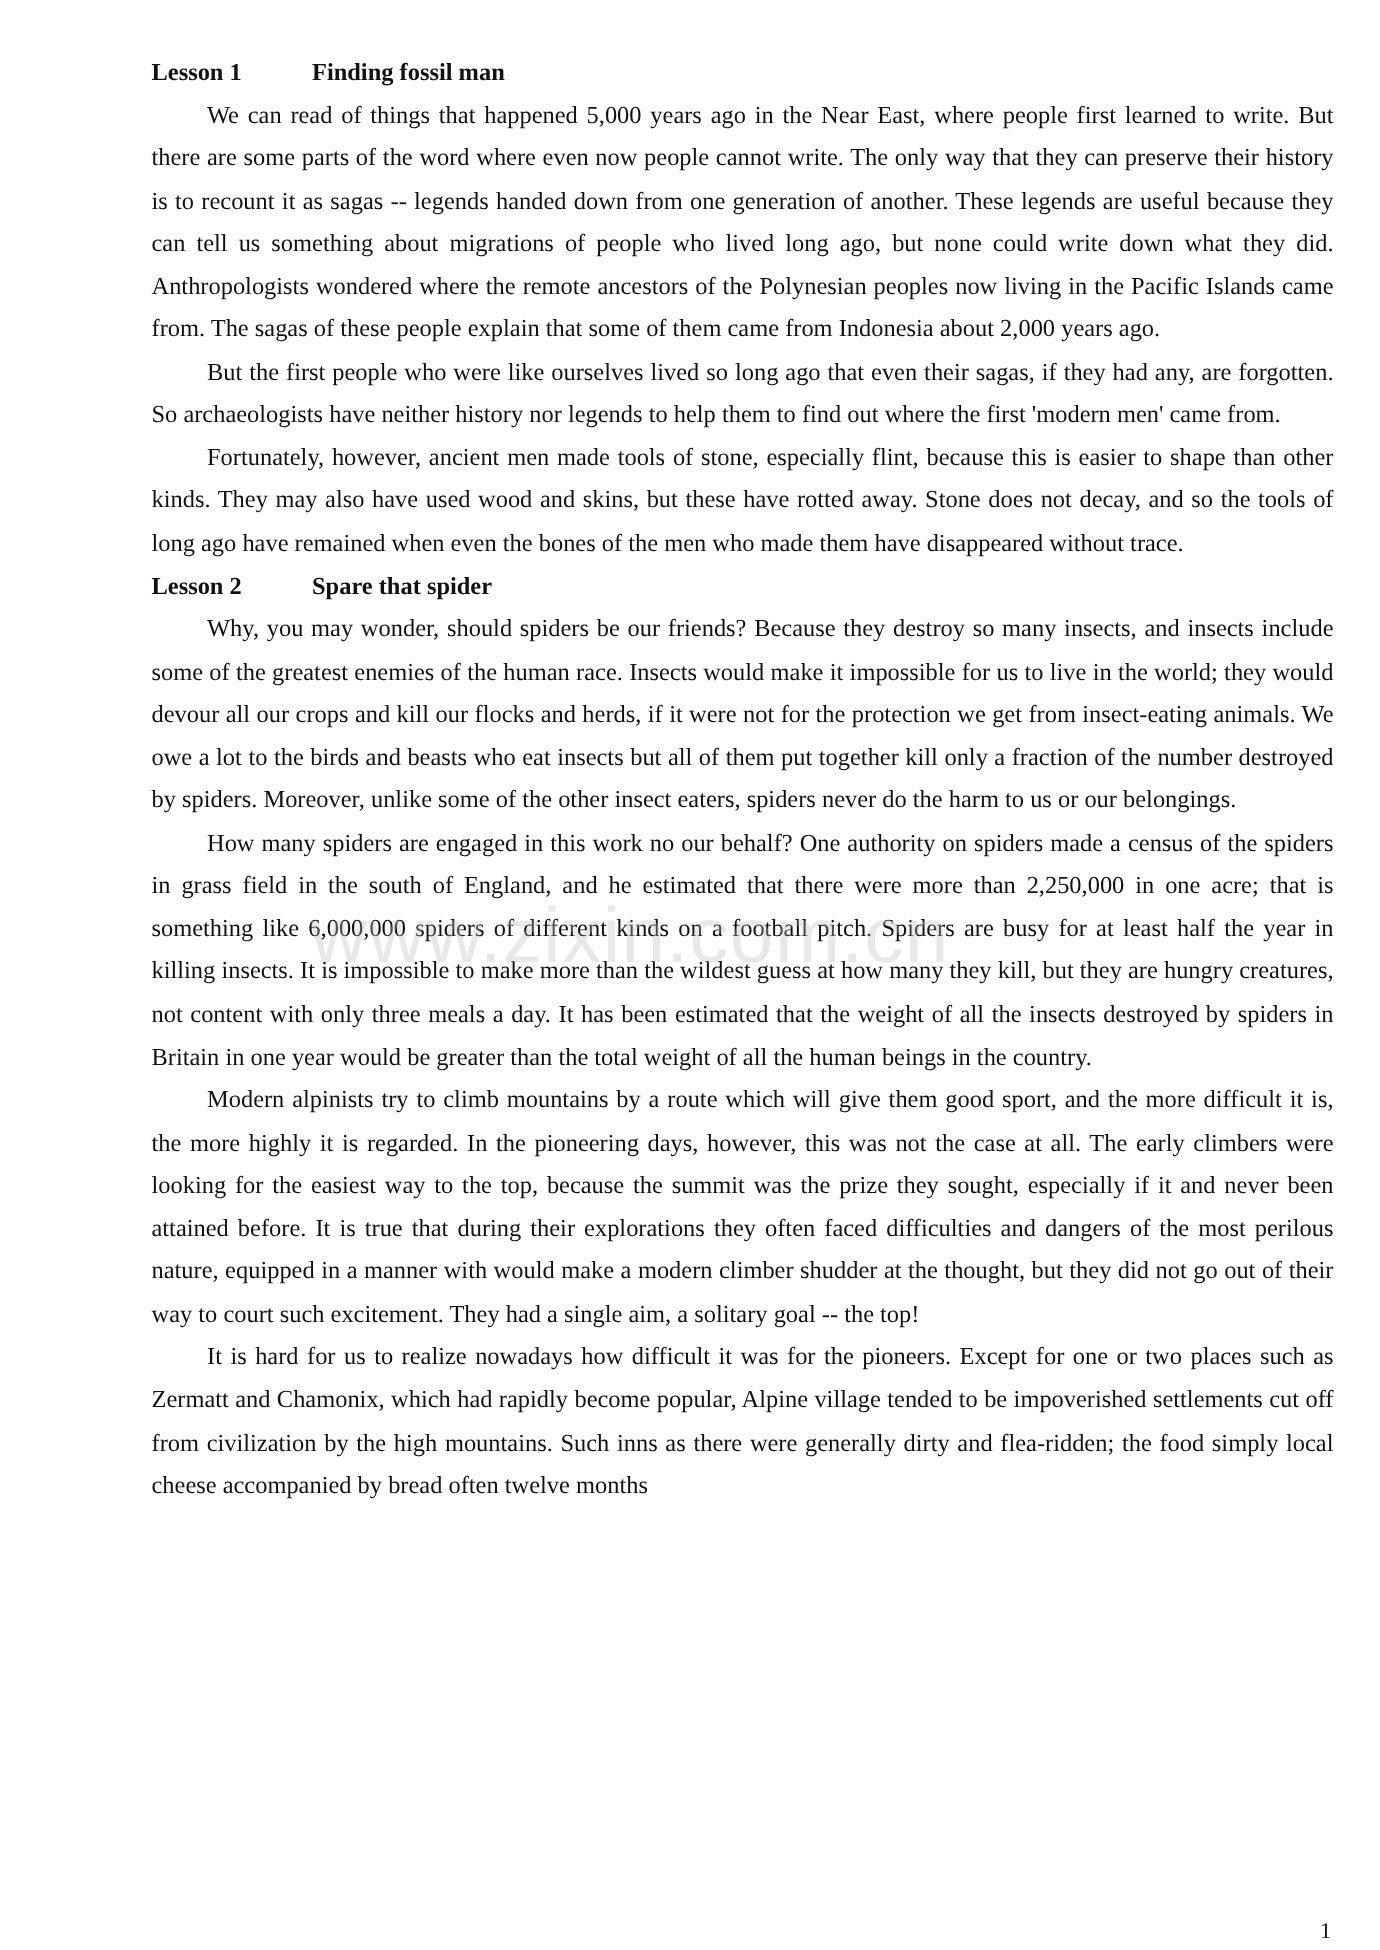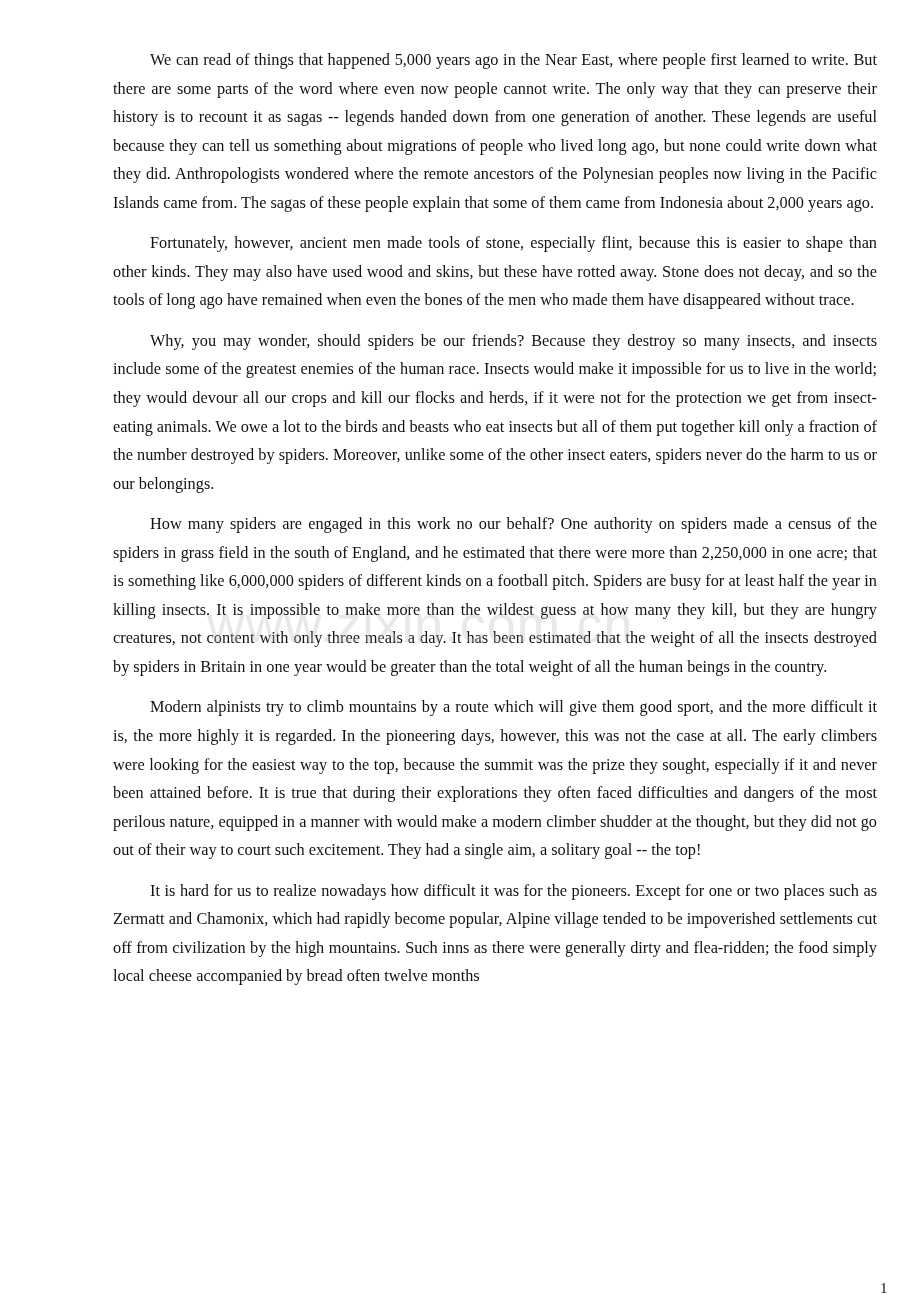--- a/index.html
+++ b/index.html
@@ -4,40 +4,43 @@
 <style>
   html, body { margin: 0; padding: 0; background: #ffffff; }
   body { width: 920px; height: 1300px; position: relative; overflow: hidden; }
   .page {
     position: absolute; left: 101px; top: 34px; width: 788px;
     font-family: "Liberation Serif", "DejaVu Serif", serif;
     font-size: 16.3px; line-height: 28.55px; color: #111111;
   }
   .heading { font-weight: bold; white-space: pre; margin: 0; }
   .heading .num { display: inline-block; width: 107px; }
-  .para { text-indent: 37px; text-align: justify; margin: 12px; }
+  .para { text-indent: 37px; text-align: justify; margin: 0; }
   .watermark {
     position: absolute; left: 207px; top: 598px;
     font-family: "Liberation Sans", "DejaVu Sans", sans-serif;
     font-size: 52px; color: rgba(190,190,190,0.35); letter-spacing: 1px;
     pointer-events: none; line-height: 1;
   }
   .page-number {
     position: absolute; left: 880px; top: 1280px;
     font-family: "Liberation Serif", serif; font-size: 15px; color: #111;
   }
 </style>
 </head>
 <body>
 
 <div class="page">
 
+  <div class="heading"><span class="num">Lesson 1</span><span>Finding fossil man</span></div>
   <p class="para">We can read of things that happened 5,000 years ago in the Near East, where people first learned to write. But there are some parts of the word where even now people cannot write. The only way that they can preserve their history is to recount it as sagas -- legends handed down from one generation of another. These legends are useful because they can tell us something about migrations of people who lived long ago, but none could write down what they did. Anthropologists wondered where the remote ancestors of the Polynesian peoples now living in the Pacific Islands came from. The sagas of these people explain that some of them came from Indonesia about 2,000 years ago.</p>
+  <p class="para">But the first people who were like ourselves lived so long ago that even their sagas, if they had any, are forgotten. So archaeologists have neither history nor legends to help them to find out where the first 'modern men' came from.</p>
   <p class="para">Fortunately, however, ancient men made tools of stone, especially flint, because this is easier to shape than other kinds. They may also have used wood and skins, but these have rotted away. Stone does not decay, and so the tools of long ago have remained when even the bones of the men who made them have disappeared without trace.</p>
 
+  <div class="heading"><span class="num">Lesson 2</span><span>Spare that spider</span></div>
   <p class="para">Why, you may wonder, should spiders be our friends? Because they destroy so many insects, and insects include some of the greatest enemies of the human race. Insects would make it impossible for us to live in the world; they would devour all our crops and kill our flocks and herds, if it were not for the protection we get from insect-eating animals. We owe a lot to the birds and beasts who eat insects but all of them put together kill only a fraction of the number destroyed by spiders. Moreover, unlike some of the other insect eaters, spiders never do the harm to us or our belongings.</p>
   <p class="para">How many spiders are engaged in this work no our behalf? One authority on spiders made a census of the spiders in grass field in the south of England, and he estimated that there were more than 2,250,000 in one acre; that is something like 6,000,000 spiders of different kinds on a football pitch. Spiders are busy for at least half the year in killing insects. It is impossible to make more than the wildest guess at how many they kill, but they are hungry creatures, not content with only three meals a day. It has been estimated that the weight of all the insects destroyed by spiders in Britain in one year would be greater than the total weight of all the human beings in the country.</p>
 
   <p class="para">Modern alpinists try to climb mountains by a route which will give them good sport, and the more difficult it is, the more highly it is regarded. In the pioneering days, however, this was not the case at all. The early climbers were looking for the easiest way to the top, because the summit was the prize they sought, especially if it and never been attained before. It is true that during their explorations they often faced difficulties and dangers of the most perilous nature, equipped in a manner with would make a modern climber shudder at the thought, but they did not go out of their way to court such excitement. They had a single aim, a solitary goal -- the top!</p>
   <p class="para">It is hard for us to realize nowadays how difficult it was for the pioneers. Except for one or two places such as Zermatt and Chamonix, which had rapidly become popular, Alpine village tended to be impoverished settlements cut off from civilization by the high mountains. Such inns as there were generally dirty and flea-ridden; the food simply local cheese accompanied by bread often twelve months</p>
 </div>
 
 <div class="watermark">www.zixin.com.cn</div>
 <div class="page-number">1</div>
 

